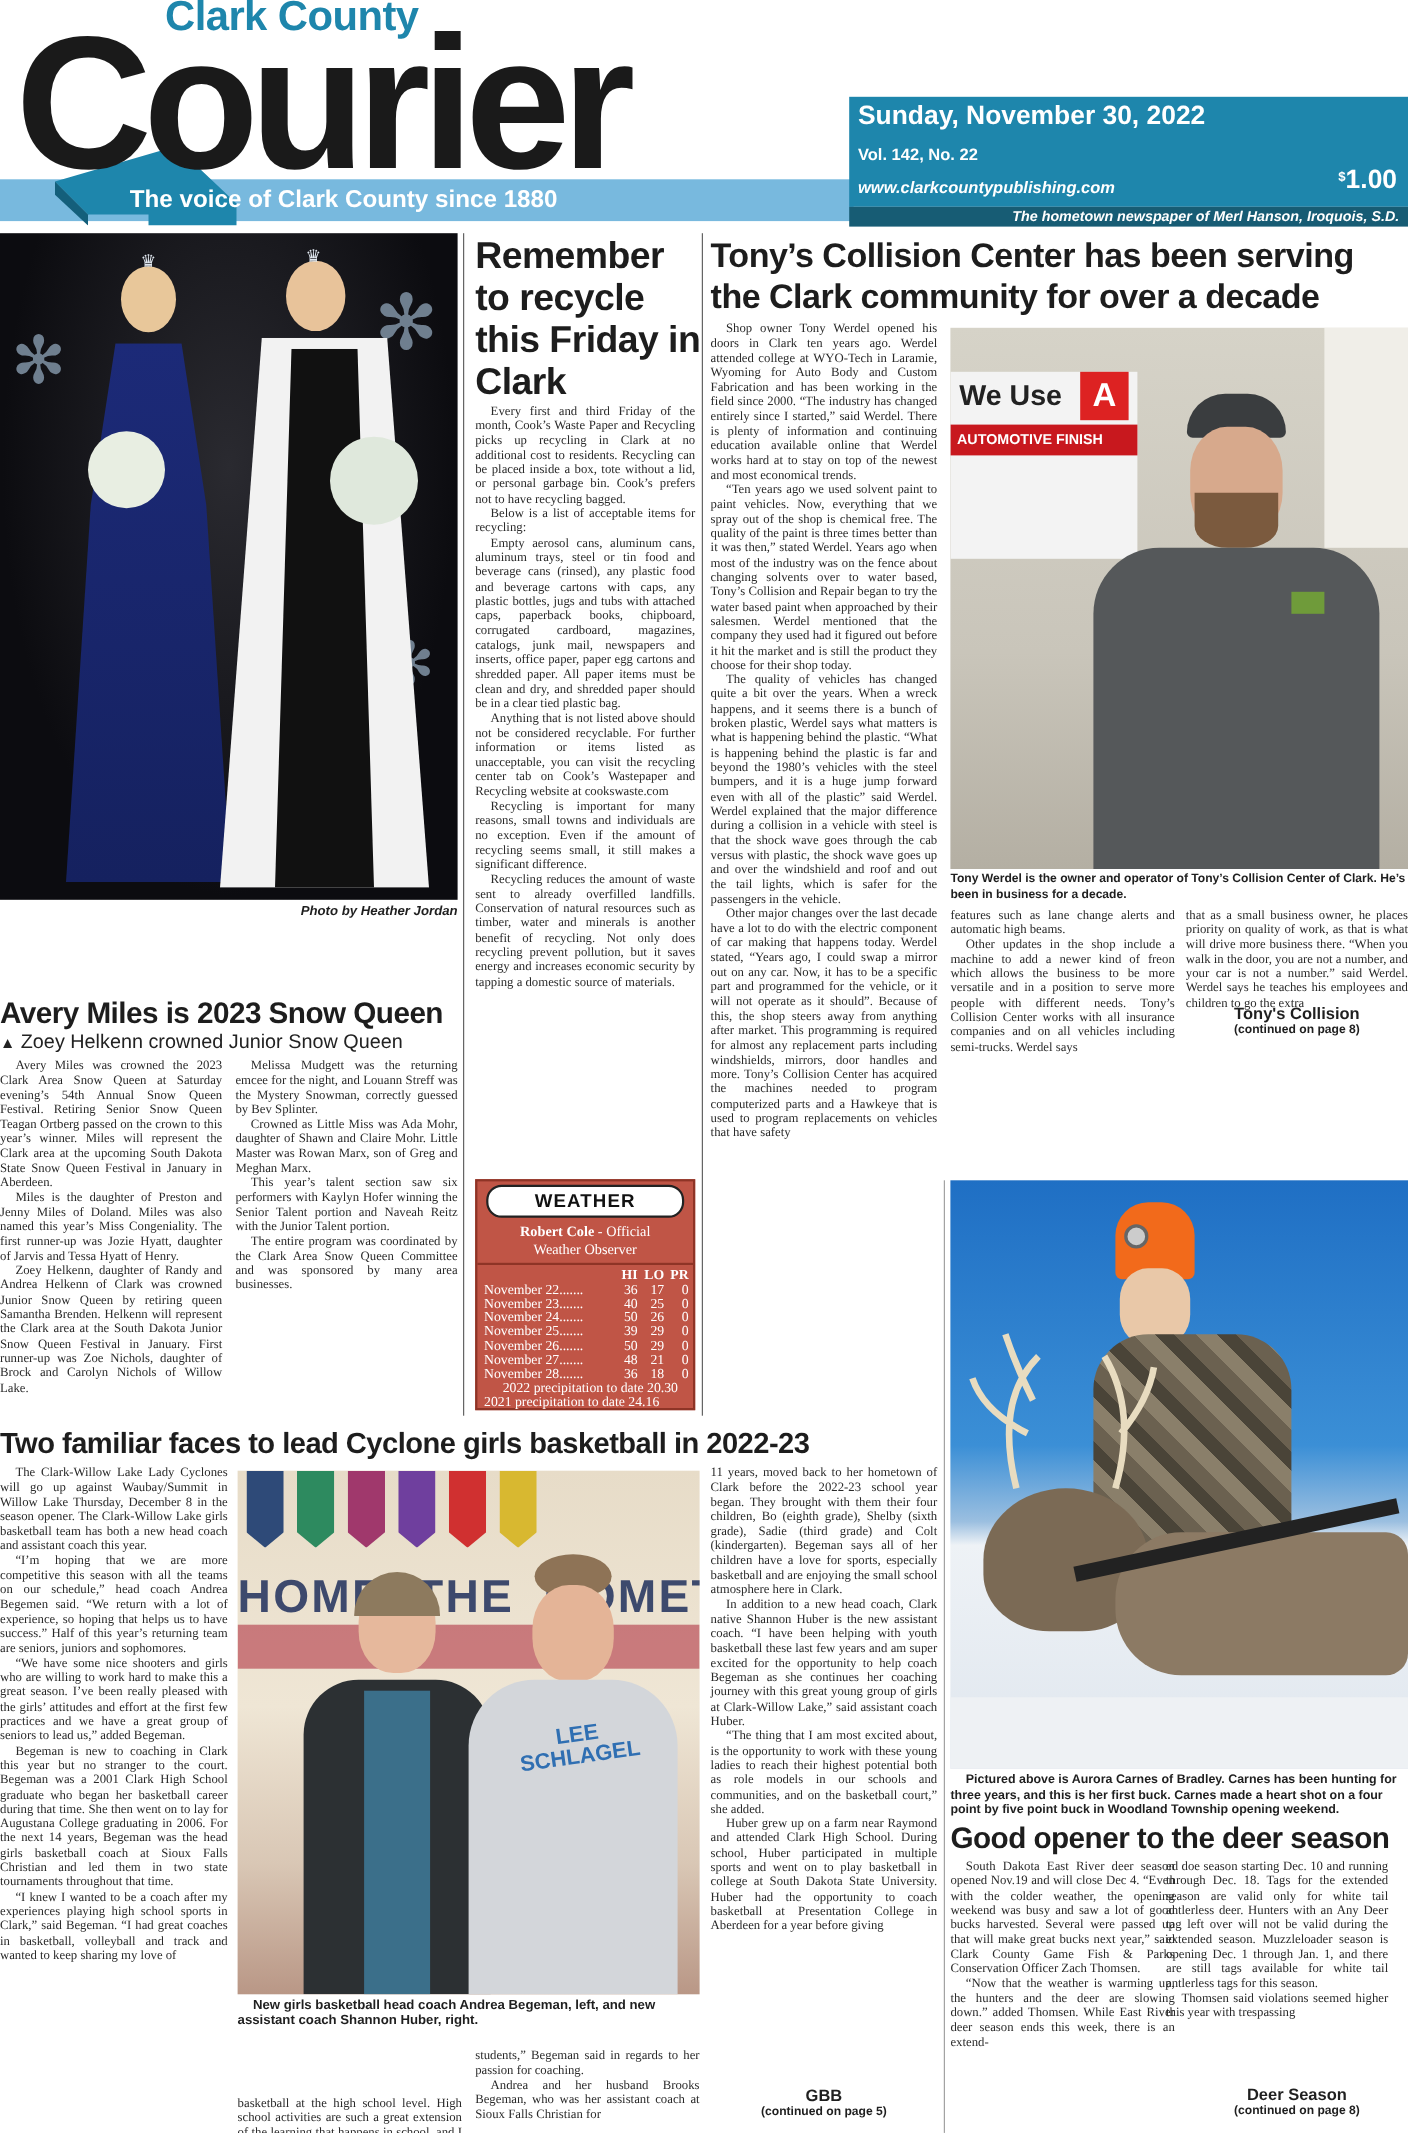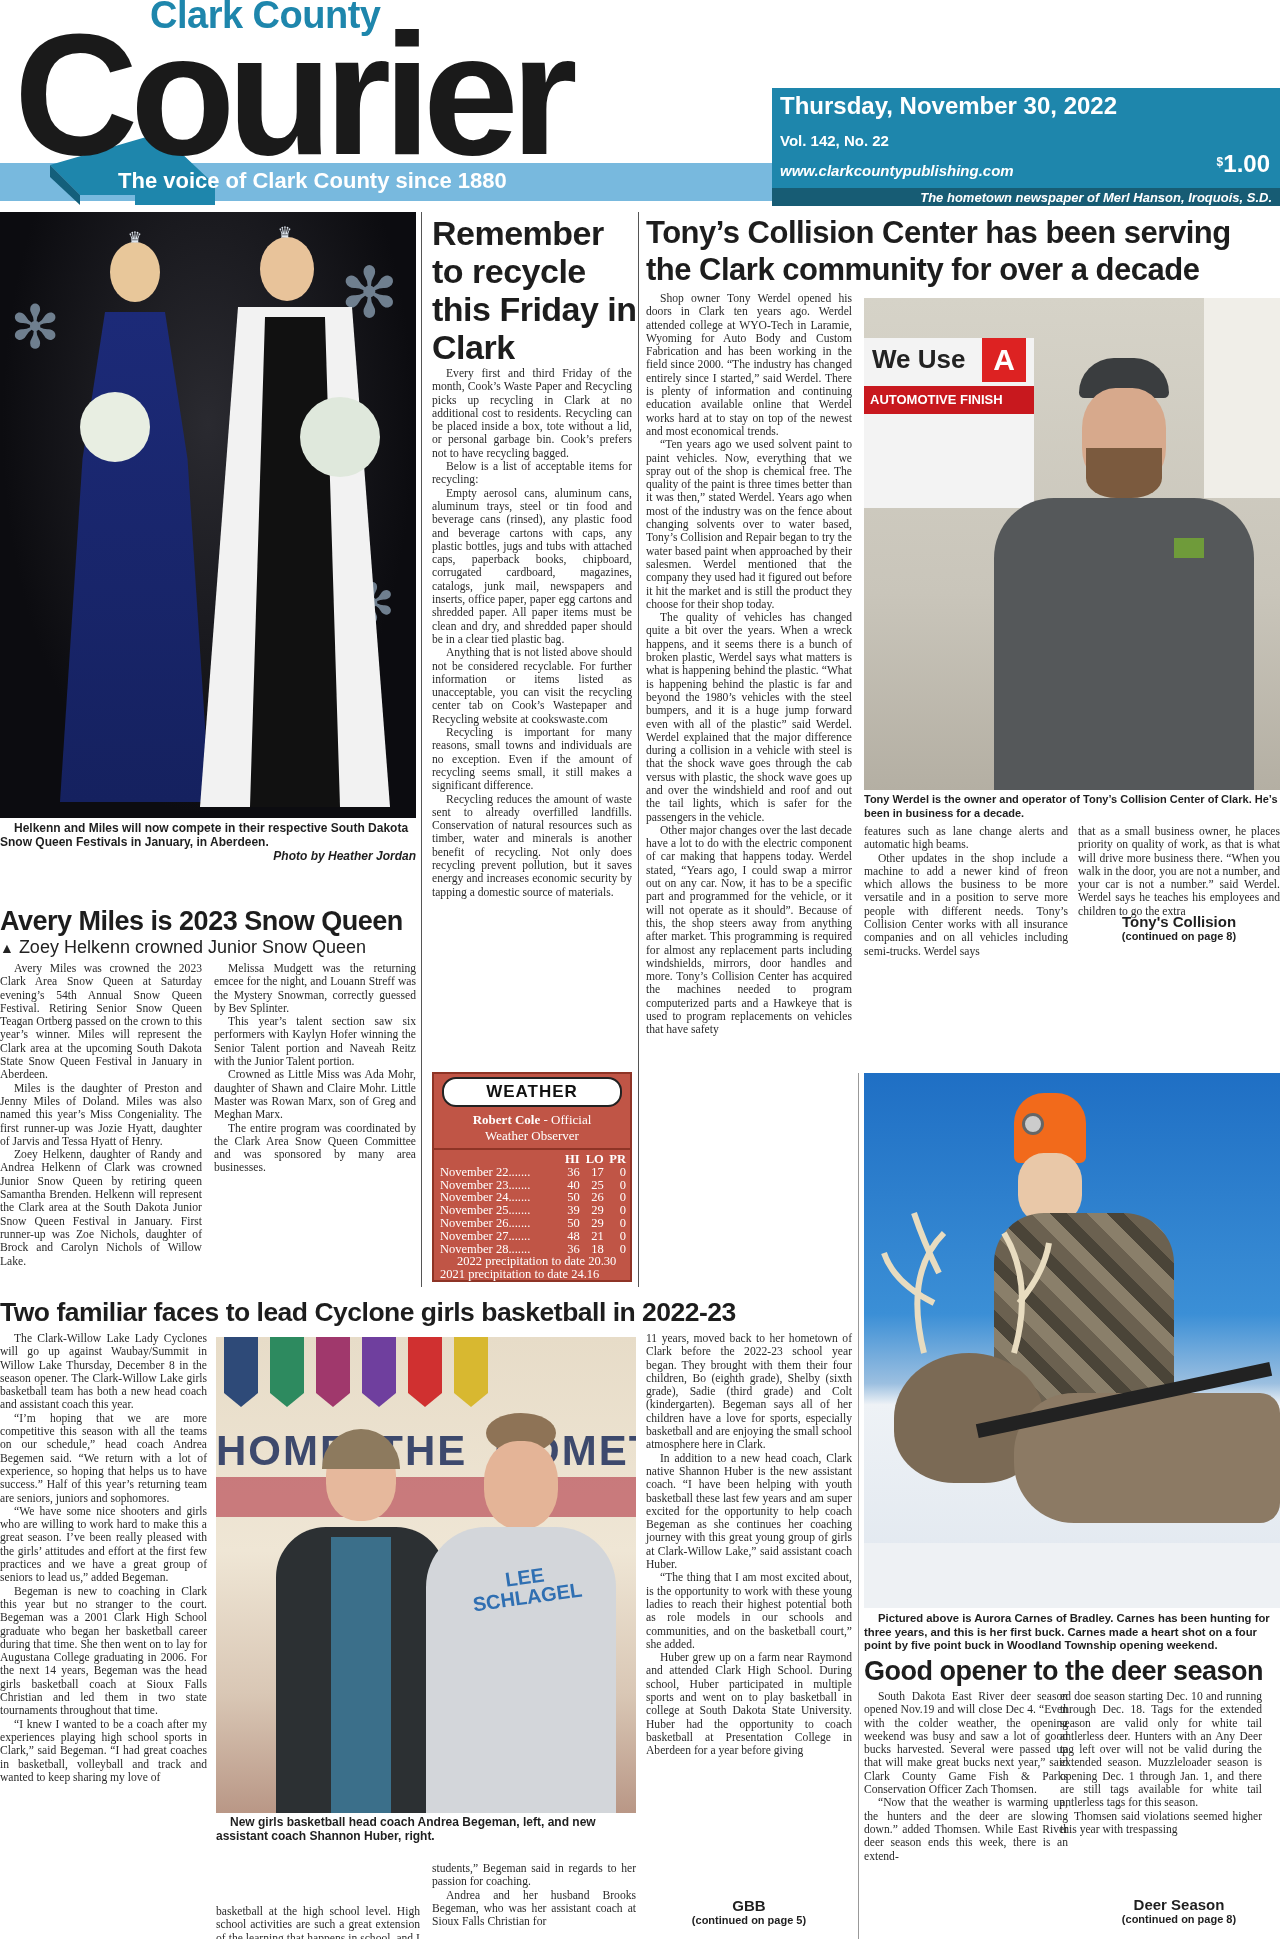--- a/index.html
+++ b/index.html
@@ -29,21 +29,21 @@
 
   <svg class="abs" style="left:40px;top:125px;" width="180" height="80" viewBox="0 0 180 80">
     <polygon points="10,40 120,8 175,60 175,80 95,80 95,70 40,70" fill="#1e86ac"></polygon>
     <polygon points="10,40 40,70 40,80 10,52" fill="#145f7b"></polygon>
   </svg>
   <div class="abs sans" style="left:150px;top:-6px;font-size:38px;font-weight:bold;color:#1e86ac;letter-spacing:-0.5px;">Clark County</div>
   <div class="abs sans" style="left:14px;top:14px;font-size:172px;line-height:160px;font-weight:bold;color:#1a1a1a;letter-spacing:-8px;">Courier</div>
   <div class="abs sans" style="left:118px;top:168px;font-size:22px;font-weight:bold;color:#fff;">The voice of Clark County since 1880</div>
 
   <div class="abs" style="left:772px;top:88px;width:508px;height:100px;background:#1e86ac;">
-    <div class="abs sans" style="left:8px;top:4px;font-size:24px;font-weight:bold;color:#fff;">Thursday, November 30, 2022</div>
+    <div class="abs sans" style="left:8px;top:4px;font-size:24px;font-weight:bold;color:#fff;">Sunday, November 30, 2022</div>
     <div class="abs sans" style="left:8px;top:44px;font-size:15px;font-weight:bold;color:#fff;">Vol. 142, No. 22</div>
     <div class="abs sans" style="left:8px;top:74px;font-size:15px;font-weight:bold;color:#fff;cursor:pointer;font-style:italic;">www.clarkcountypublishing.com</div>
     <div class="abs sans" style="right:10px;top:62px;color:#fff;font-weight:bold;">
       <sup style="font-size:12px;">$</sup><span style="font-size:24px;">1.00</span>
     </div>
   </div>
   <div class="abs sans" style="left:772px;top:188px;width:508px;height:18px;background:#175c74;text-align:right;padding-right:8px;">
     <span style="font-size:13px;font-weight:bold;font-style:italic;color:#fff;line-height:18px;">The hometown newspaper of Merl Hanson, Iroquois, S.D.</span>
   </div>
 </div>
@@ -64,37 +64,36 @@
   <div class="abs" style="left:200px;top:25px;width:190px;height:570px;">
     <div class="abs" style="left:60px;top:0;width:54px;height:64px;border-radius:50%;background:#e8c39a;"></div>
     <div class="abs" style="left:40px;top:-14px;width:90px;height:20px;color:#dfe6ee;font-size:16px;text-align:center;">♛</div>
     <div class="abs" style="left:0;top:70px;width:190px;height:500px;background:#f2f2f2;clip-path:polygon(20% 0,80% 0,100% 100%,0 100%);"></div>
     <div class="abs" style="left:45px;top:80px;width:100px;height:490px;background:#111;clip-path:polygon(20% 0,80% 0,95% 100%,5% 100%);"></div>
     <div class="abs" style="left:100px;top:160px;width:80px;height:80px;border-radius:50%;background:#dfe8dc;"></div>
   </div>
 </div>
 
 <div class="abs caption" style="left:0;top:821px;width:416px;">
-  <p>Helkenn and Miles will now compete in their respective South Dakota Snow Queen Festivals in January, in Aberdeen.</p>
   <div style="text-align:right;font-style:italic;">Photo by Heather Jordan</div>
 </div>
 
 <div class="abs headline" style="left:0;top:905px;width:485px;font-size:27px;line-height:32px;">Avery Miles is 2023 Snow Queen</div>
 <div class="abs sans" style="left:0;top:937px;width:420px;font-size:18px;color:#222;">
   <span style="font-size:14px;">▲</span>
   <span>Zoey Helkenn crowned Junior Snow Queen</span>
 </div>
 
 <div class="abs body-text col2" style="left:0;top:962px;width:416px;height:326px;column-fill:auto;">
   <p>Avery Miles was crowned the 2023 Clark Area Snow Queen at Saturday evening’s 54th Annual Snow Queen Festival. Retiring Senior Snow Queen Teagan Ortberg passed on the crown to this year’s winner. Miles will represent the Clark area at the upcoming South Dakota State Snow Queen Festival in January in Aberdeen.</p>
   <p>Miles is the daughter of Preston and Jenny Miles of Doland. Miles was also named this year’s Miss Congeniality. The first runner-up was Jozie Hyatt, daughter of Jarvis and Tessa Hyatt of Henry.</p>
   <p>Zoey Helkenn, daughter of Randy and Andrea Helkenn of Clark was crowned Junior Snow Queen by retiring queen Samantha Brenden. Helkenn will represent the Clark area at the South Dakota Junior Snow Queen Festival in January. First runner-up was Zoe Nichols, daughter of Brock and Carolyn Nichols of Willow Lake.</p>
   <p>Melissa Mudgett was the returning emcee for the night, and Louann Streff was the Mystery Snowman, correctly guessed by Bev Splinter.</p>
+  <p>Crowned as Little Miss was Ada Mohr, daughter of Shawn and Claire Mohr. Little Master was Rowan Marx, son of Greg and Meghan Marx.</p>
   <p>This year’s talent section saw six performers with Kaylyn Hofer winning the Senior Talent portion and Naveah Reitz with the Junior Talent portion.</p>
-  <p>Crowned as Little Miss was Ada Mohr, daughter of Shawn and Claire Mohr. Little Master was Rowan Marx, son of Greg and Meghan Marx.</p>
   <p>The entire program was coordinated by the Clark Area Snow Queen Committee and was sponsored by many area businesses.</p>
 </div>
 
 <div class="vrule" style="left:421px;top:212px;height:1075px;"></div>
 <div class="abs headline" style="left:432px;top:214px;width:206px;font-size:34px;line-height:38px;">Remember to recycle this Friday in Clark</div>
 <div class="abs body-text" style="left:432px;top:367px;width:200px;">
   <p>Every first and third Friday of the month, Cook’s Waste Paper and Recycling picks up recycling in Clark at no additional cost to residents. Recycling can be placed inside a box, tote without a lid, or personal garbage bin. Cook’s prefers not to have recycling bagged.</p>
   <p>Below is a list of acceptable items for recycling:</p>
   <p>Empty aerosol cans, aluminum cans, aluminum trays, steel or tin food and beverage cans (rinsed), any plastic food and beverage cartons with caps, any plastic bottles, jugs and tubs with attached caps, paperback books, chipboard, corrugated cardboard, magazines, catalogs, junk mail, newspapers and inserts, office paper, paper egg cartons and shredded paper. All paper items must be clean and dry, and shredded paper should be in a clear tied plastic bag.</p>
   <p>Anything that is not listed above should not be considered recyclable. For further information or items listed as unacceptable, you can visit the recycling center tab on Cook’s Wastepaper and Recycling website at cookswaste.com</p>

